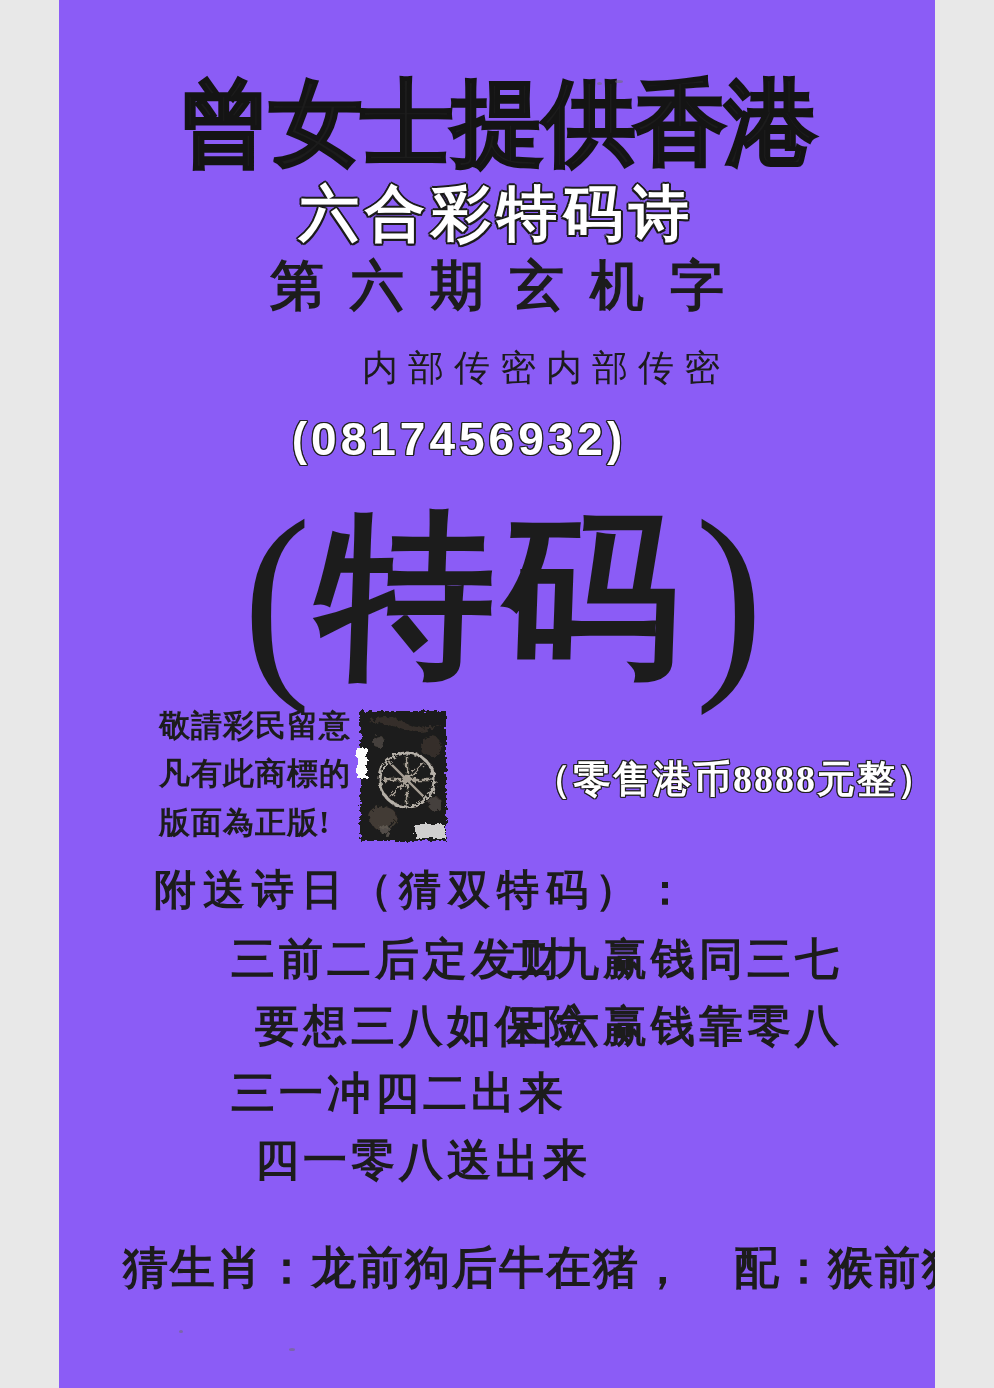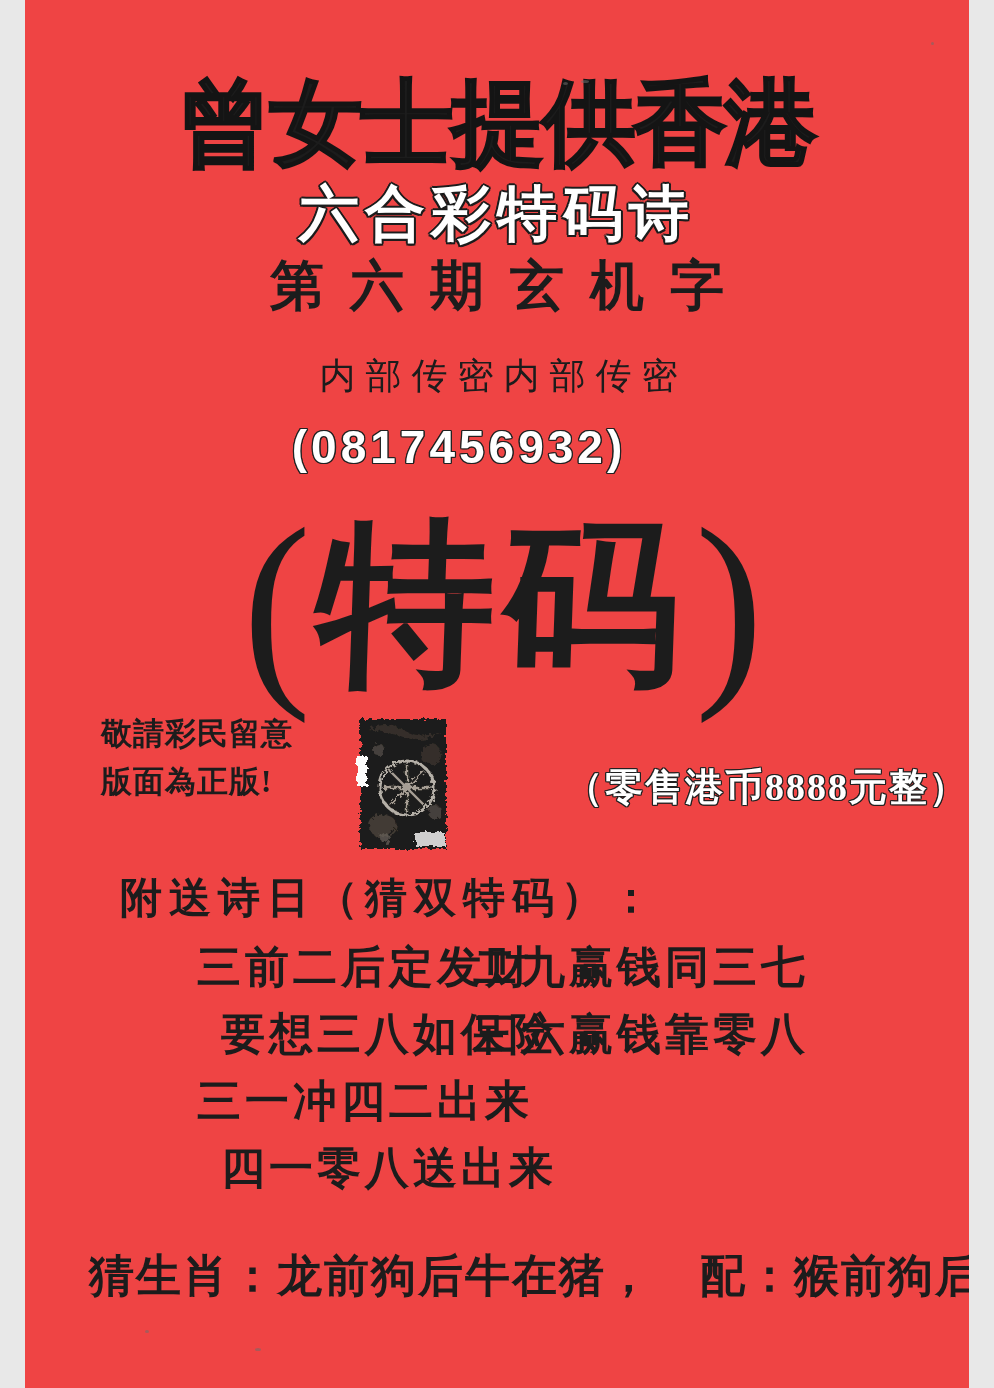--- a/index.html
+++ b/index.html
@@ -1,20 +1,20 @@
 <!DOCTYPE html>
 <html><head>
 <meta charset="utf-8">
 <style>
   html,body{margin:0;padding:0;background:#e8e8e8;}
   .page{
     position:relative;
-    width:944px;height:1388px;
+    width:876px;height:1388px;
     margin:0 auto;
-    background:#ef4444;
+    background:#8b5cf6;
     color:#1c1c1c;
     font-family:"Liberation Serif", serif;
     overflow:hidden;
     box-sizing:border-box;
     padding-top:60px;
   }
   
   .title{
     margin:10px 0 0 0;
     text-align:center;
@@ -51,23 +51,23 @@
     margin-top:8px;
     text-align:center;
     font-size:54px;
     font-weight:600;
     letter-spacing:26px;
     line-height:1.15;
     text-indent:26px; 
   }
   
   .notes-row{
-    margin-top:36px;
-    display:flex;
-    justify-content:center;
+    margin-top:28px;
+    display:flex;
+    justify-content:flex-end;
     padding:0 205px 0 218px;
     font-size:36px;
     font-weight:500;
     letter-spacing:10px;
     line-height:1.3;
   }
   
   .serial{
     margin-top:22px;
     text-align:center;
@@ -101,21 +101,21 @@
     letter-spacing:8px;
     line-height:1;
     margin:0 6px;
     transform:skewX(-2deg);
   }
   
   .mid-row{
     margin-top:0;
     display:flex;
     align-items:flex-start;
-    padding-left:76px;
+    padding-left:100px;
     height:156px;
     justify-content:space-between;
   }
   .notice-block{
     width:218px;
     font-size:31px;
     font-weight:600;
     line-height:1.55;
     letter-spacing:1px;
     white-space:nowrap;
@@ -199,20 +199,21 @@
 
   <div class="feature">
     <span class="paren">(</span>
     <span class="feature-text">特码</span>
     <span class="paren">)</span>
   </div>
 
   <div class="mid-row">
     <div class="notice-block">
       <div>敬請彩民留意</div>
+      <div>凡有此商標的</div>
       <div>版面為正版!</div>
     </div>
     <div class="stamp">
       <svg width="96" height="136" viewBox="0 0 96 136" xmlns="http://www.w3.org/2000/svg">
         <defs>
           <filter id="rough" x="-20%" y="-20%" width="140%" height="140%">
             <feTurbulence type="fractalNoise" baseFrequency="0.22" numOctaves="3" result="n"></feTurbulence>
             <feDisplacementMap in="SourceGraphic" in2="n" scale="7"></feDisplacementMap>
           </filter>
         </defs>

